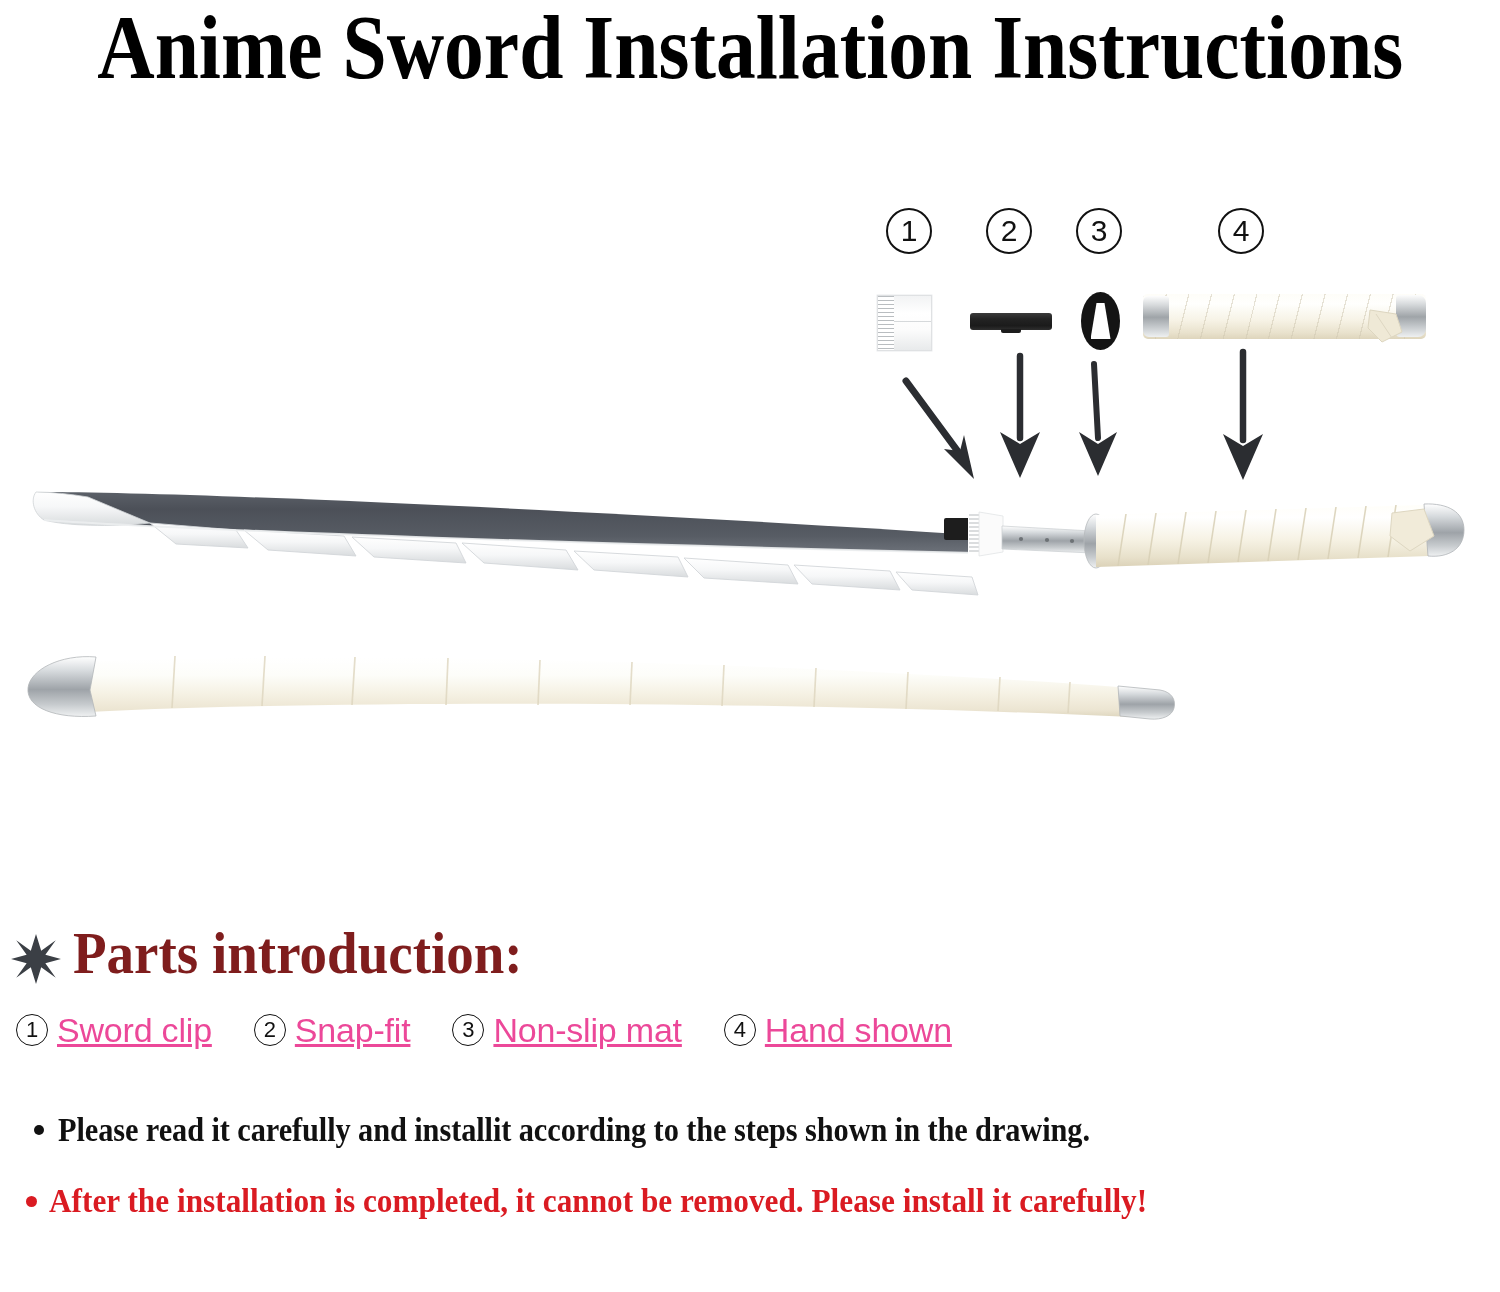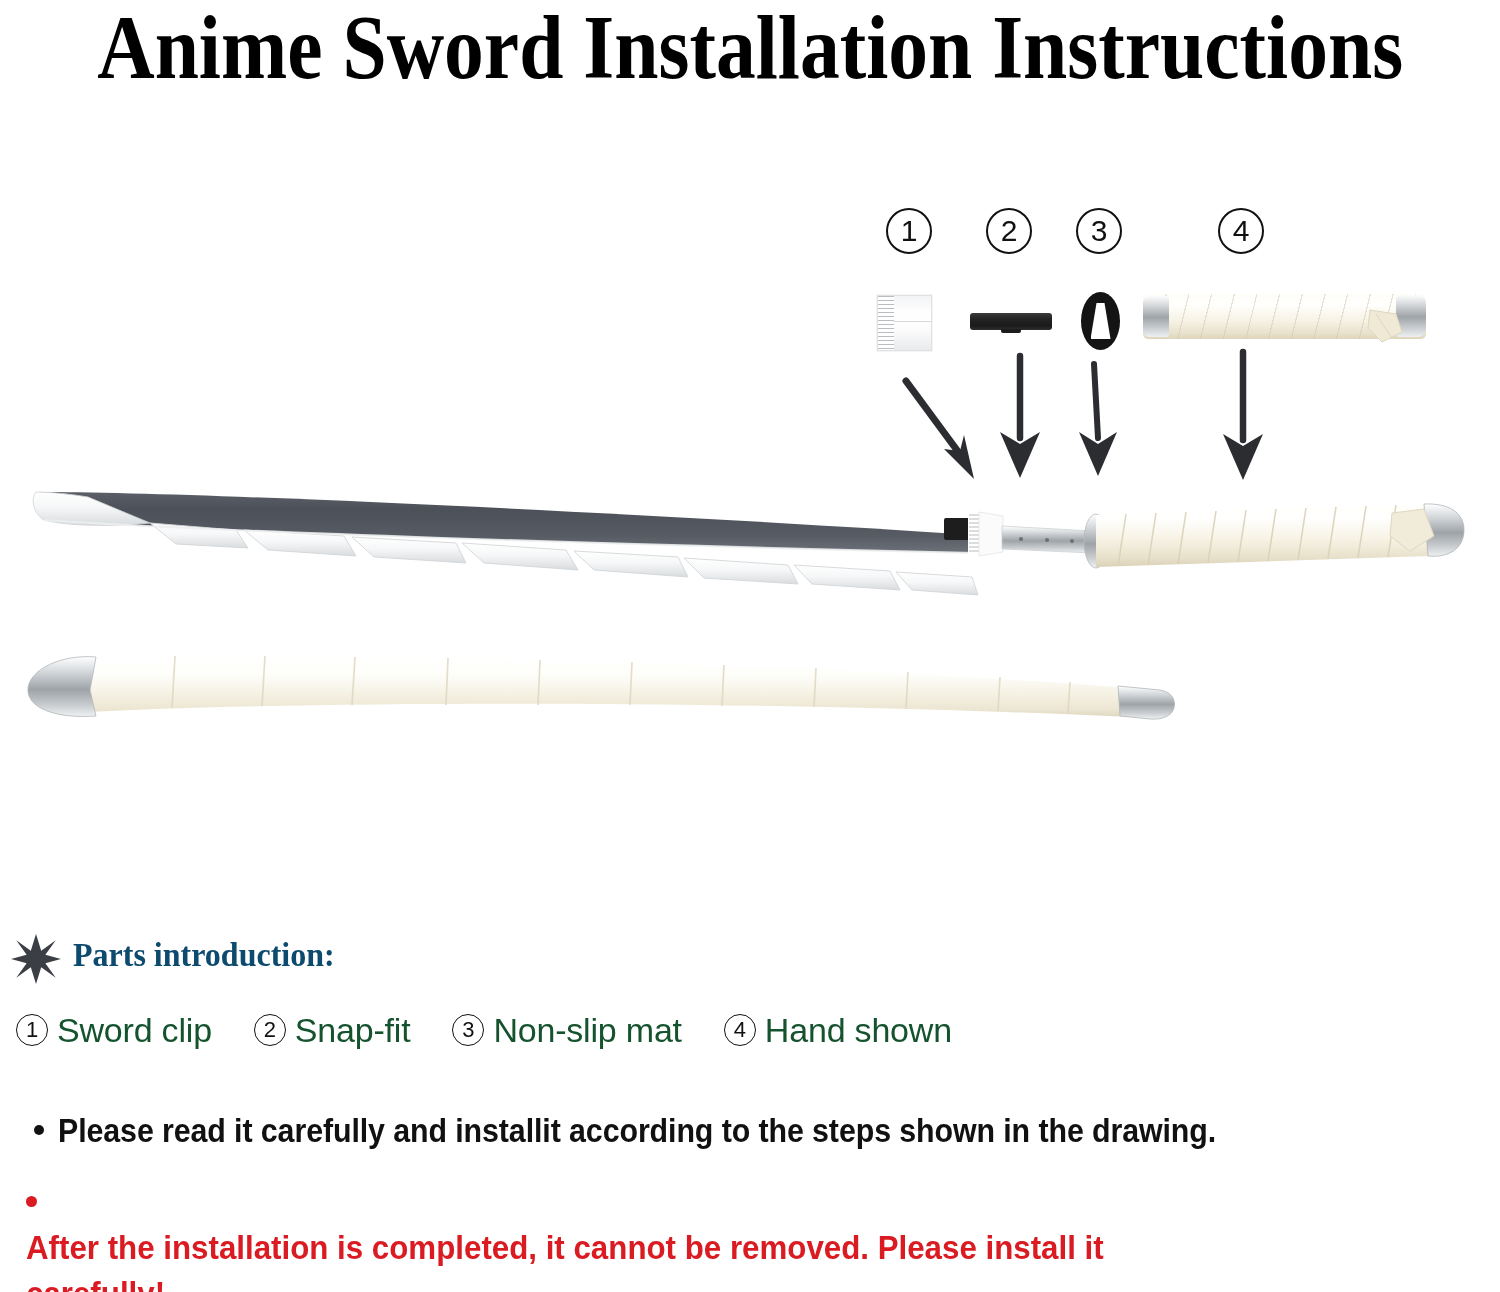--- a/index.html
+++ b/index.html
@@ -94,45 +94,45 @@
   
   .arrow{position:absolute;}
 
   
   .sword{position:absolute;left:0;top:0;width:1500px;height:1292px;pointer-events:none;}
 
   
   .section-head{
     position:absolute;left:73px;top:928px;
     font-family:"Liberation Serif", serif;
-    font-weight:700;font-size:32px;line-height:52px;color:#0c4a6e;
+    font-weight:700;font-size:55px;line-height:52px;color:#7f1d1d;
     white-space:nowrap;
   }
   .section-head span{display:inline-block;transform:scaleY(1.06);}
   .star{
     position:absolute;left:10px;top:933px;width:52px;height:52px;color:#3b3f45;
   }
 
   .parts-list{
     position:absolute;left:16px;top:1005px;width:1060px;height:50px;
     display:flex;align-items:center;
   }
   .pl-item{display:flex;align-items:center;white-space:nowrap;}
   .pl-circle{
     width:32px;height:32px;border-radius:50%;border:1.6px solid #111;
     box-sizing:border-box;text-align:center;line-height:29px;font-size:22px;color:#111;
     flex:0 0 auto;
   }
-  .pl-label{font-size:34px;color:#14532d;margin-left:9px;letter-spacing:-0.2px;}
+  .pl-label{font-size:34px;color:#ec4899;margin-left:9px;letter-spacing:-0.2px;text-decoration:underline;}
   .pl-gap{width:42px;flex:0 0 auto;}
 
   .note{
     position:absolute;
     font-weight:700;
-    font-family:Liberation Sans, sans-serif;
+    font-family:Liberation Serif, serif;
     white-space:nowrap;
   }
   .note-black{
     left:34px;top:1112px;font-size:33px;color:#111;letter-spacing:-0.1px;
   }
   .note-black .dot{display:inline-block;width:10px;height:10px;border-radius:50%;background:#111;vertical-align:middle;margin-right:14px;margin-bottom:6px;}
   .note-red{
     left:26px;top:1178px;font-size:34px;color:#DA1B22;line-height:46px;white-space:normal;width:1260px;
   }
   .note-red .dot{display:inline-block;width:11px;height:11px;border-radius:50%;background:#DA1B22;vertical-align:middle;margin-right:12px;margin-bottom:6px;}

